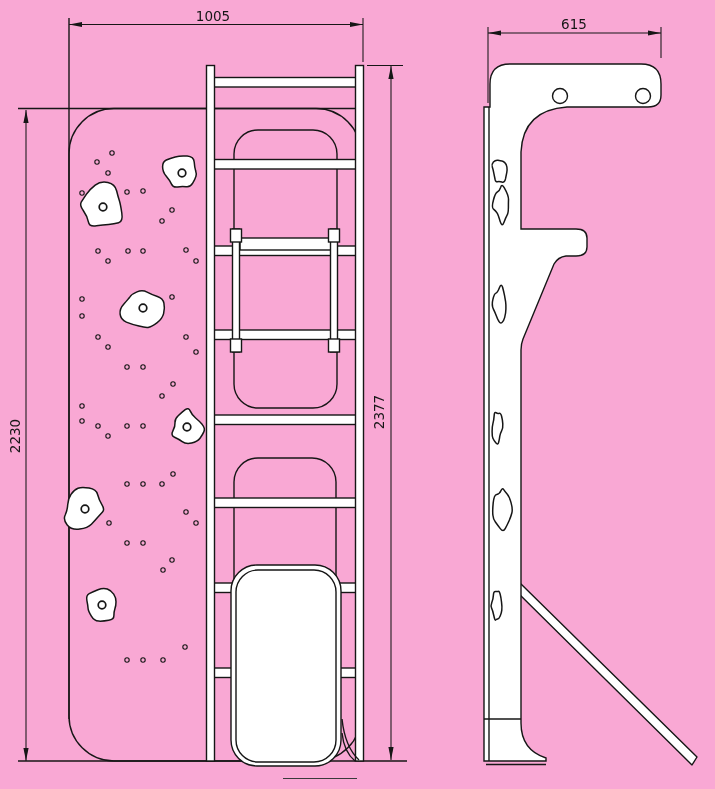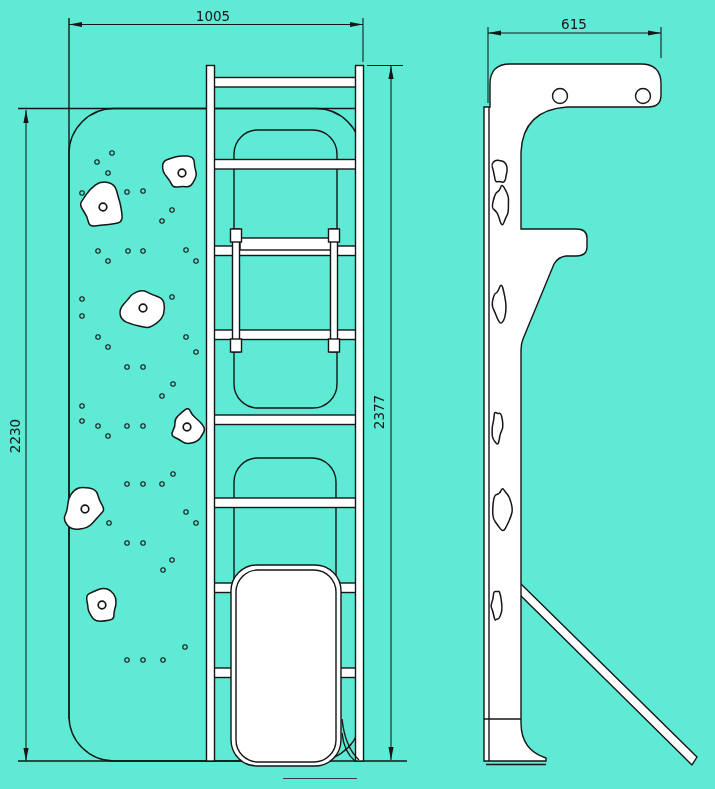--- a/index.html
+++ b/index.html
@@ -1,16 +1,16 @@
 <!DOCTYPE html>
 <html><head>
 <meta charset="utf-8">
 <style>
   html,body{margin:0;padding:0;background:#ffffff;}
-  .stage{width:715px;height:789px;background:#5eead4;position:relative;overflow:hidden;}
+  .stage{width:715px;height:789px;background:#f9a8d4;position:relative;overflow:hidden;}
   svg{display:block;}
   .ln{stroke:#161616;stroke-width:1.4;fill:none;}
   .lnfill{stroke:#161616;stroke-width:1.4;fill:#ffffff;}
   .dim{stroke:#161616;stroke-width:1.05;fill:none;}
   .arrow{fill:#161616;stroke:none;}
   .dimtext{font-family:"DejaVu Sans", sans-serif;font-size:13.5px;fill:#161616;}
   .crop-edge{stroke:#3a3a3a;stroke-width:1.2;fill:none;}
 </style>
 </head>
 <body>

